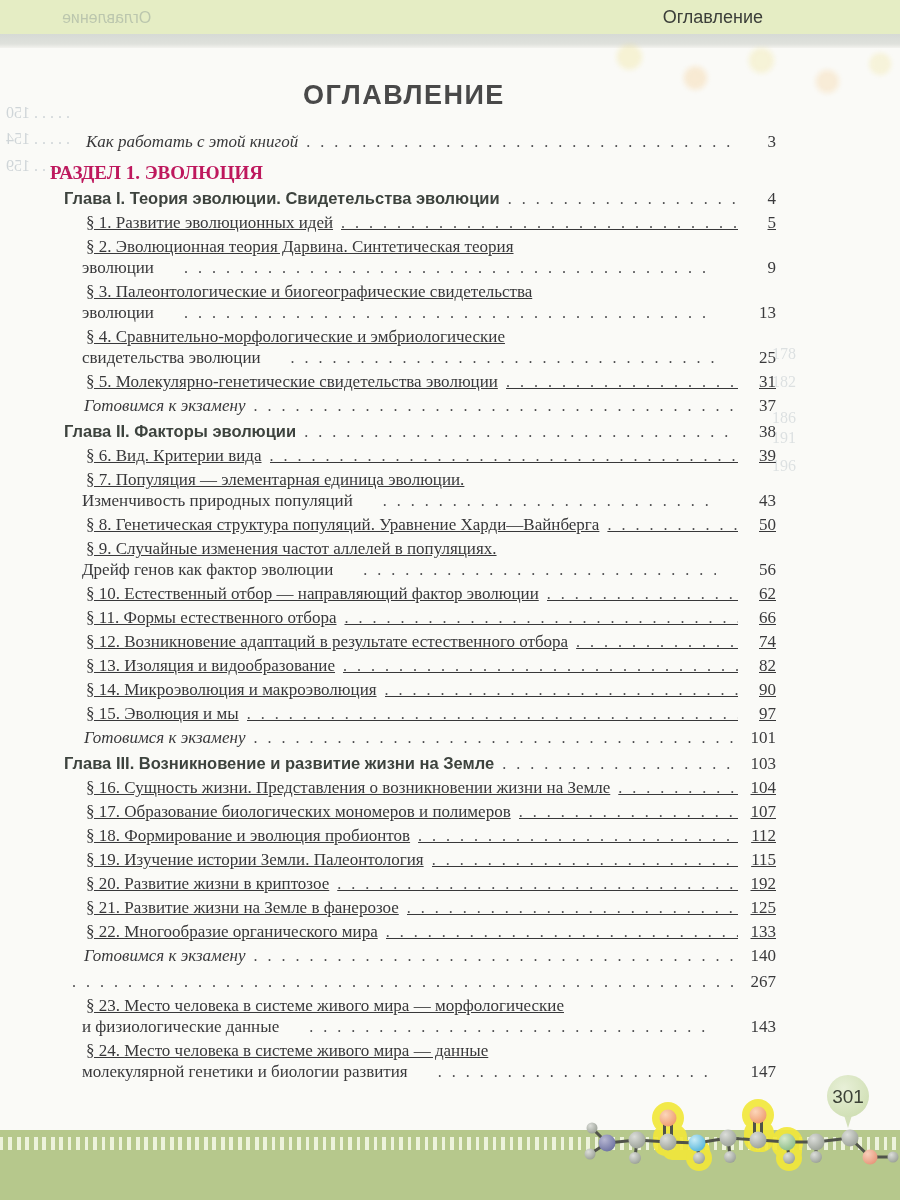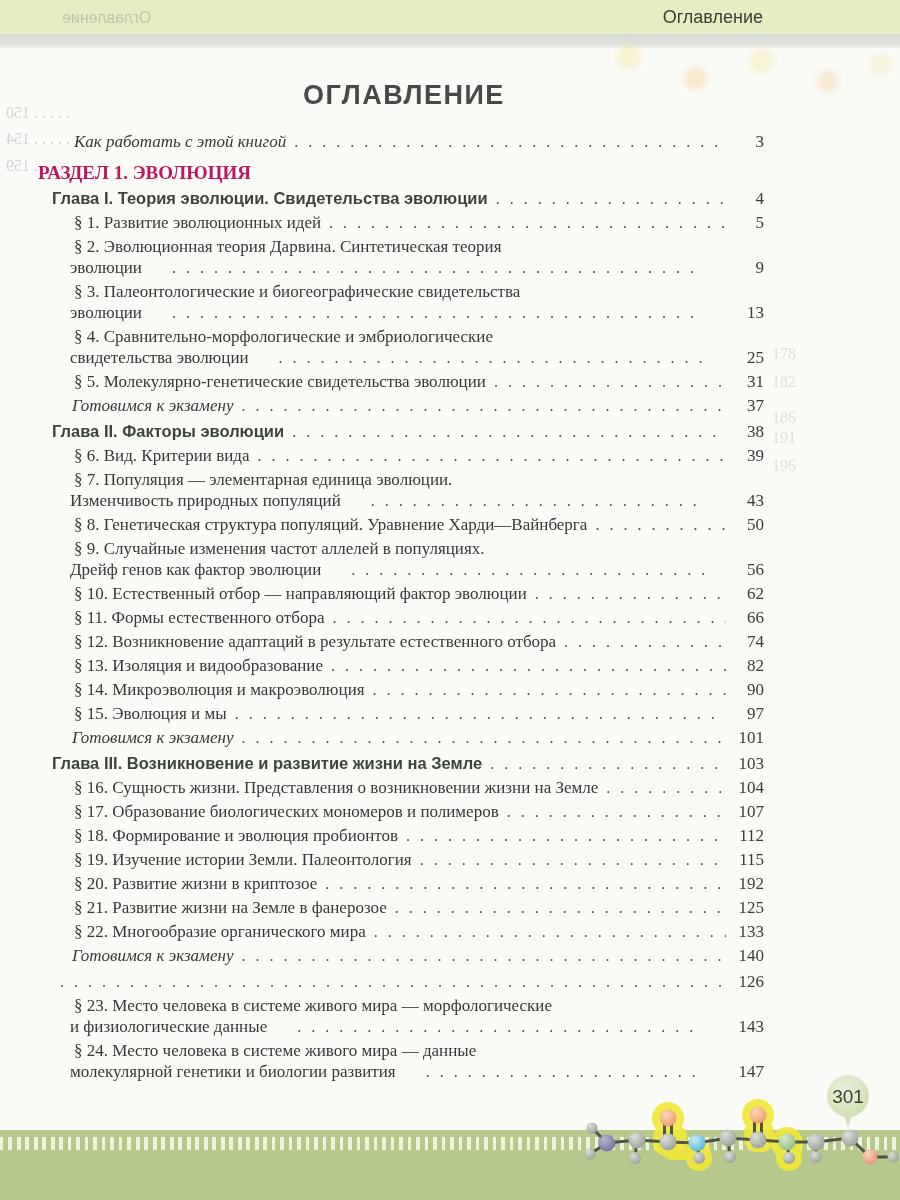--- a/index.html
+++ b/index.html
@@ -41,21 +41,21 @@
   
   .page-title {
     position:absolute; left:40px; top:80px; width:728px; margin:0;
     text-align:center;
     font-family:"Liberation Sans", sans-serif;
     font-weight:bold; font-size:27px; letter-spacing:1.5px;
     color:#494949;
   }
   
   .toc {
-    position:absolute; left:36px; top:128px; width:728px;
+    position:absolute; left:48px; top:128px; width:728px;
     font-size:17px; color:#38383a;
   }
   .t-row { display:flex; align-items:baseline; line-height:21px; margin-top:3px; }
   .t-label { white-space:nowrap; }
   .t-leader {
     flex:1; overflow:hidden; white-space:nowrap;
     margin:0 8px 0 8px; color:#4c4c4e;
     font-family:"Liberation Serif", serif; font-weight:normal;
     font-size:16px; font-style:normal;
   }
@@ -74,21 +74,21 @@
   .t-exam .t-label { font-style:italic; }
   .t-section {
     padding-left:2px; margin-top:10px;
     font-weight:bold; font-size:19px; color:#be185d;
   }
   .t-chapter {
     padding-left:16px; margin-top:5px;
     font-family:"Liberation Sans", sans-serif;
     font-weight:bold; font-size:16.5px; color:#3d433e;
   }
-  .t-para   { padding-left:38px; }
+  .t-para   { padding-left:38px;text-decoration:underline; }
   .t-cont   { padding-left:34px; margin-top:0;gap:22px; }
   
   .ghost-num {
     position:absolute; font-size:16px; color:#91a0ab;
     opacity:.4; filter:blur(.4px); white-space:nowrap;
   }
   .ghost-num.mirror { transform:scaleX(-1); }
   .ghost-num.right { opacity:.28; }
   
   .bottom-band {
@@ -275,21 +275,21 @@
       <span class="t-leader"></span>
       <span class="t-page">133</span>
     </div>
     <div class="t-row t-exam">
       <span class="t-label">Готовимся к экзамену</span>
       <span class="t-leader"></span>
       <span class="t-page">140</span>
     </div>
     <div class="t-row t-chapter">
       <span class="t-leader"></span>
-      <span class="t-page">126</span>
+      <span class="t-page">267</span>
     </div>
     <div class="t-row t-para">
       <span class="t-label">§ 23.  Место человека в системе живого мира — морфологические</span>
     </div>
     <div class="t-row t-cont">
       <span class="t-label">и физиологические данные</span>
       <span class="t-leader"></span>
       <span class="t-page">143</span>
     </div>
     <div class="t-row t-para">

